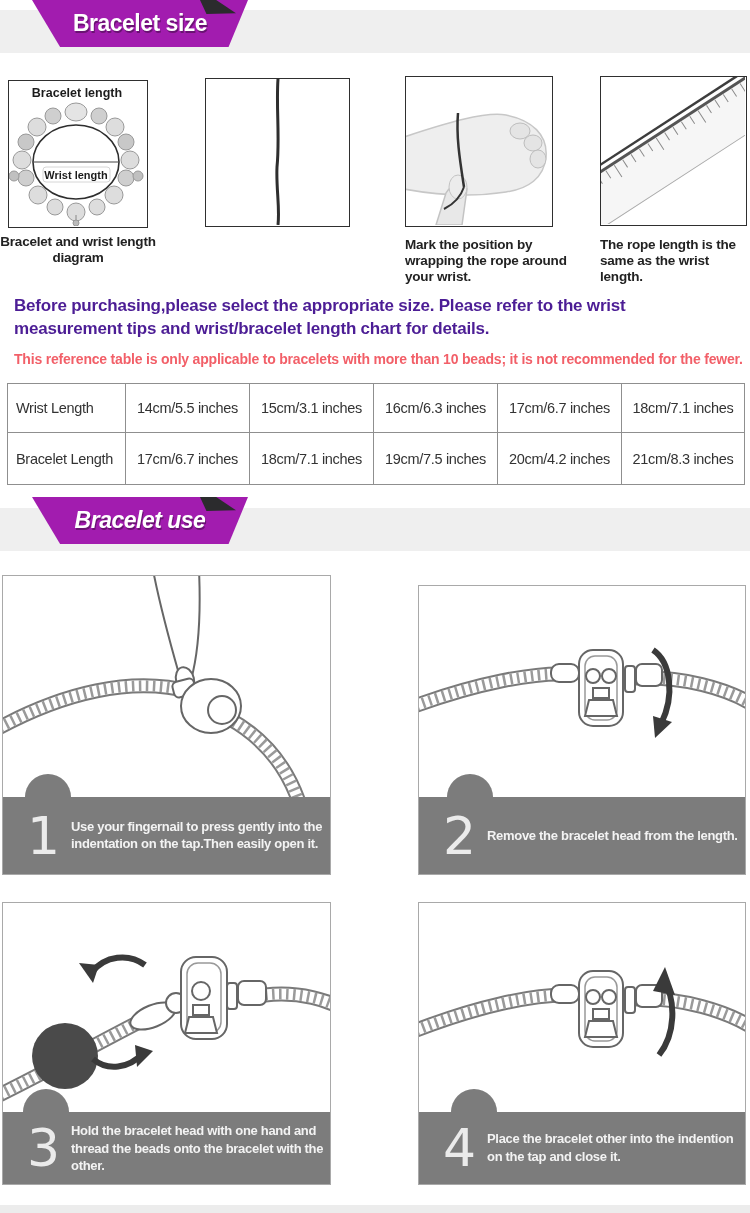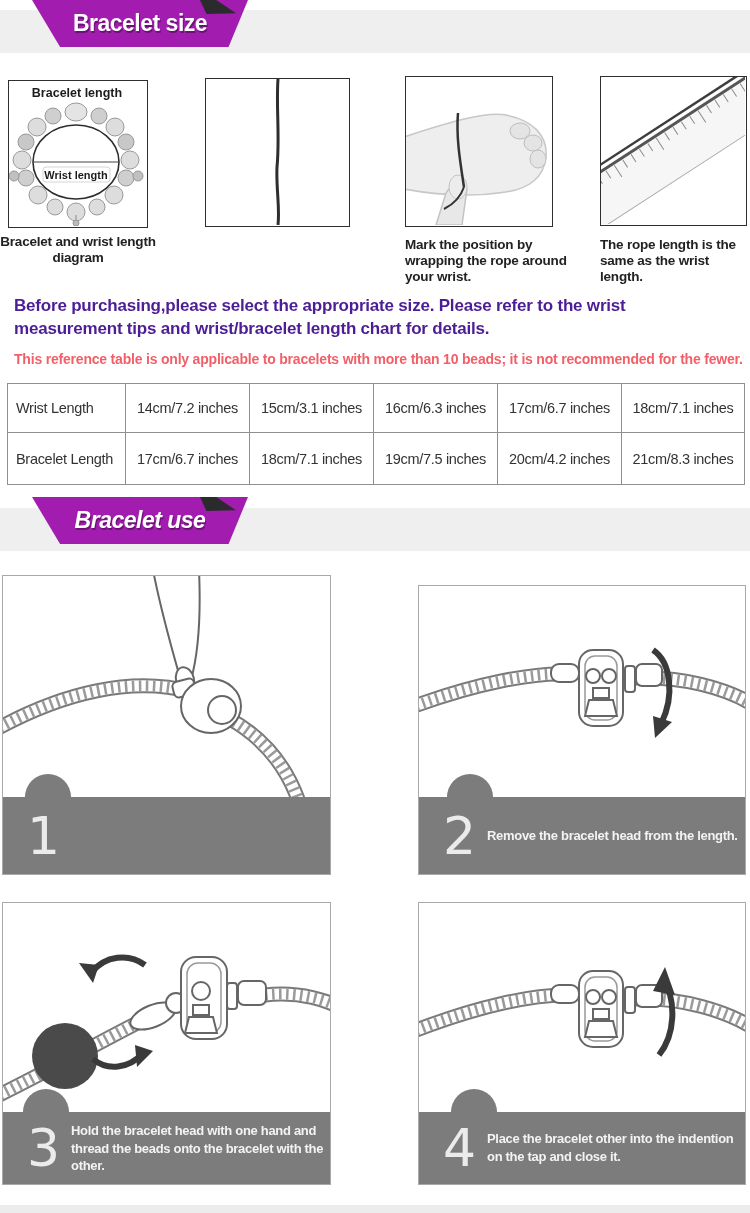--- a/index.html
+++ b/index.html
@@ -167,21 +167,21 @@
         <col style="width:118px">
         <col style="width:124px">
         <col style="width:124px">
         <col style="width:124px">
         <col style="width:124px">
         <col style="width:123px">
       </colgroup>
     <tbody>
         <tr>
       <td class="rowlabel">Wrist Length</td>
-      <td>14cm/7.2 inches</td>
+      <td>14cm/5.5 inches</td>
       <td>15cm/3.1 inches</td>
       <td>16cm/6.3 inches</td>
       <td>17cm/6.7 inches</td>
       <td>18cm/7.1 inches</td>
     </tr>
     <tr>
       <td class="rowlabel">Bracelet Length</td>
       <td>17cm/6.7 inches</td>
       <td>18cm/7.1 inches</td>
       <td>19cm/7.5 inches</td>
@@ -207,20 +207,21 @@
       <path class="ln" d="M150,-6 C158,35 168,70 176,98"></path>
       <path class="ln" d="M196,-6 C198,40 196,75 188,104"></path>
       <ellipse class="white" cx="182" cy="104" rx="9" ry="13" transform="rotate(-14 182 104)"></ellipse>
       <rect class="white" x="170" y="104" width="22" height="16" rx="5" transform="rotate(-14 181 112)"></rect>
       <ellipse class="white" cx="208" cy="130" rx="30" ry="27" stroke-width="2.5"></ellipse>
       <circle class="white" cx="219" cy="134" r="14" stroke-width="2.5"></circle>
     </svg>
     <div class="bar bar-tall">
       <div class="bump" style="left:22px"></div>
       <span class="stepnum">1</span>
+      <span class="stepcap">Use your fingernail to press gently into the indentation on the tap.Then easily open it.</span>
     </div>
   </div>
 
   <div class="panel" id="panel2">
     <svg class="illus" width="326" height="212" viewBox="0 0 326 212">
       <path class="rope-outer" d="M-10,122 C60,96 115,87 146,88"></path>
       <path class="rope-inner" d="M-10,122 C60,96 115,87 146,88"></path>
       <path class="rope-ribs" d="M-10,122 C60,96 115,87 146,88"></path>
       <path class="rope-outer" d="M216,92 C262,90 308,102 336,120"></path>
       <path class="rope-inner" d="M216,92 C262,90 308,102 336,120"></path>

